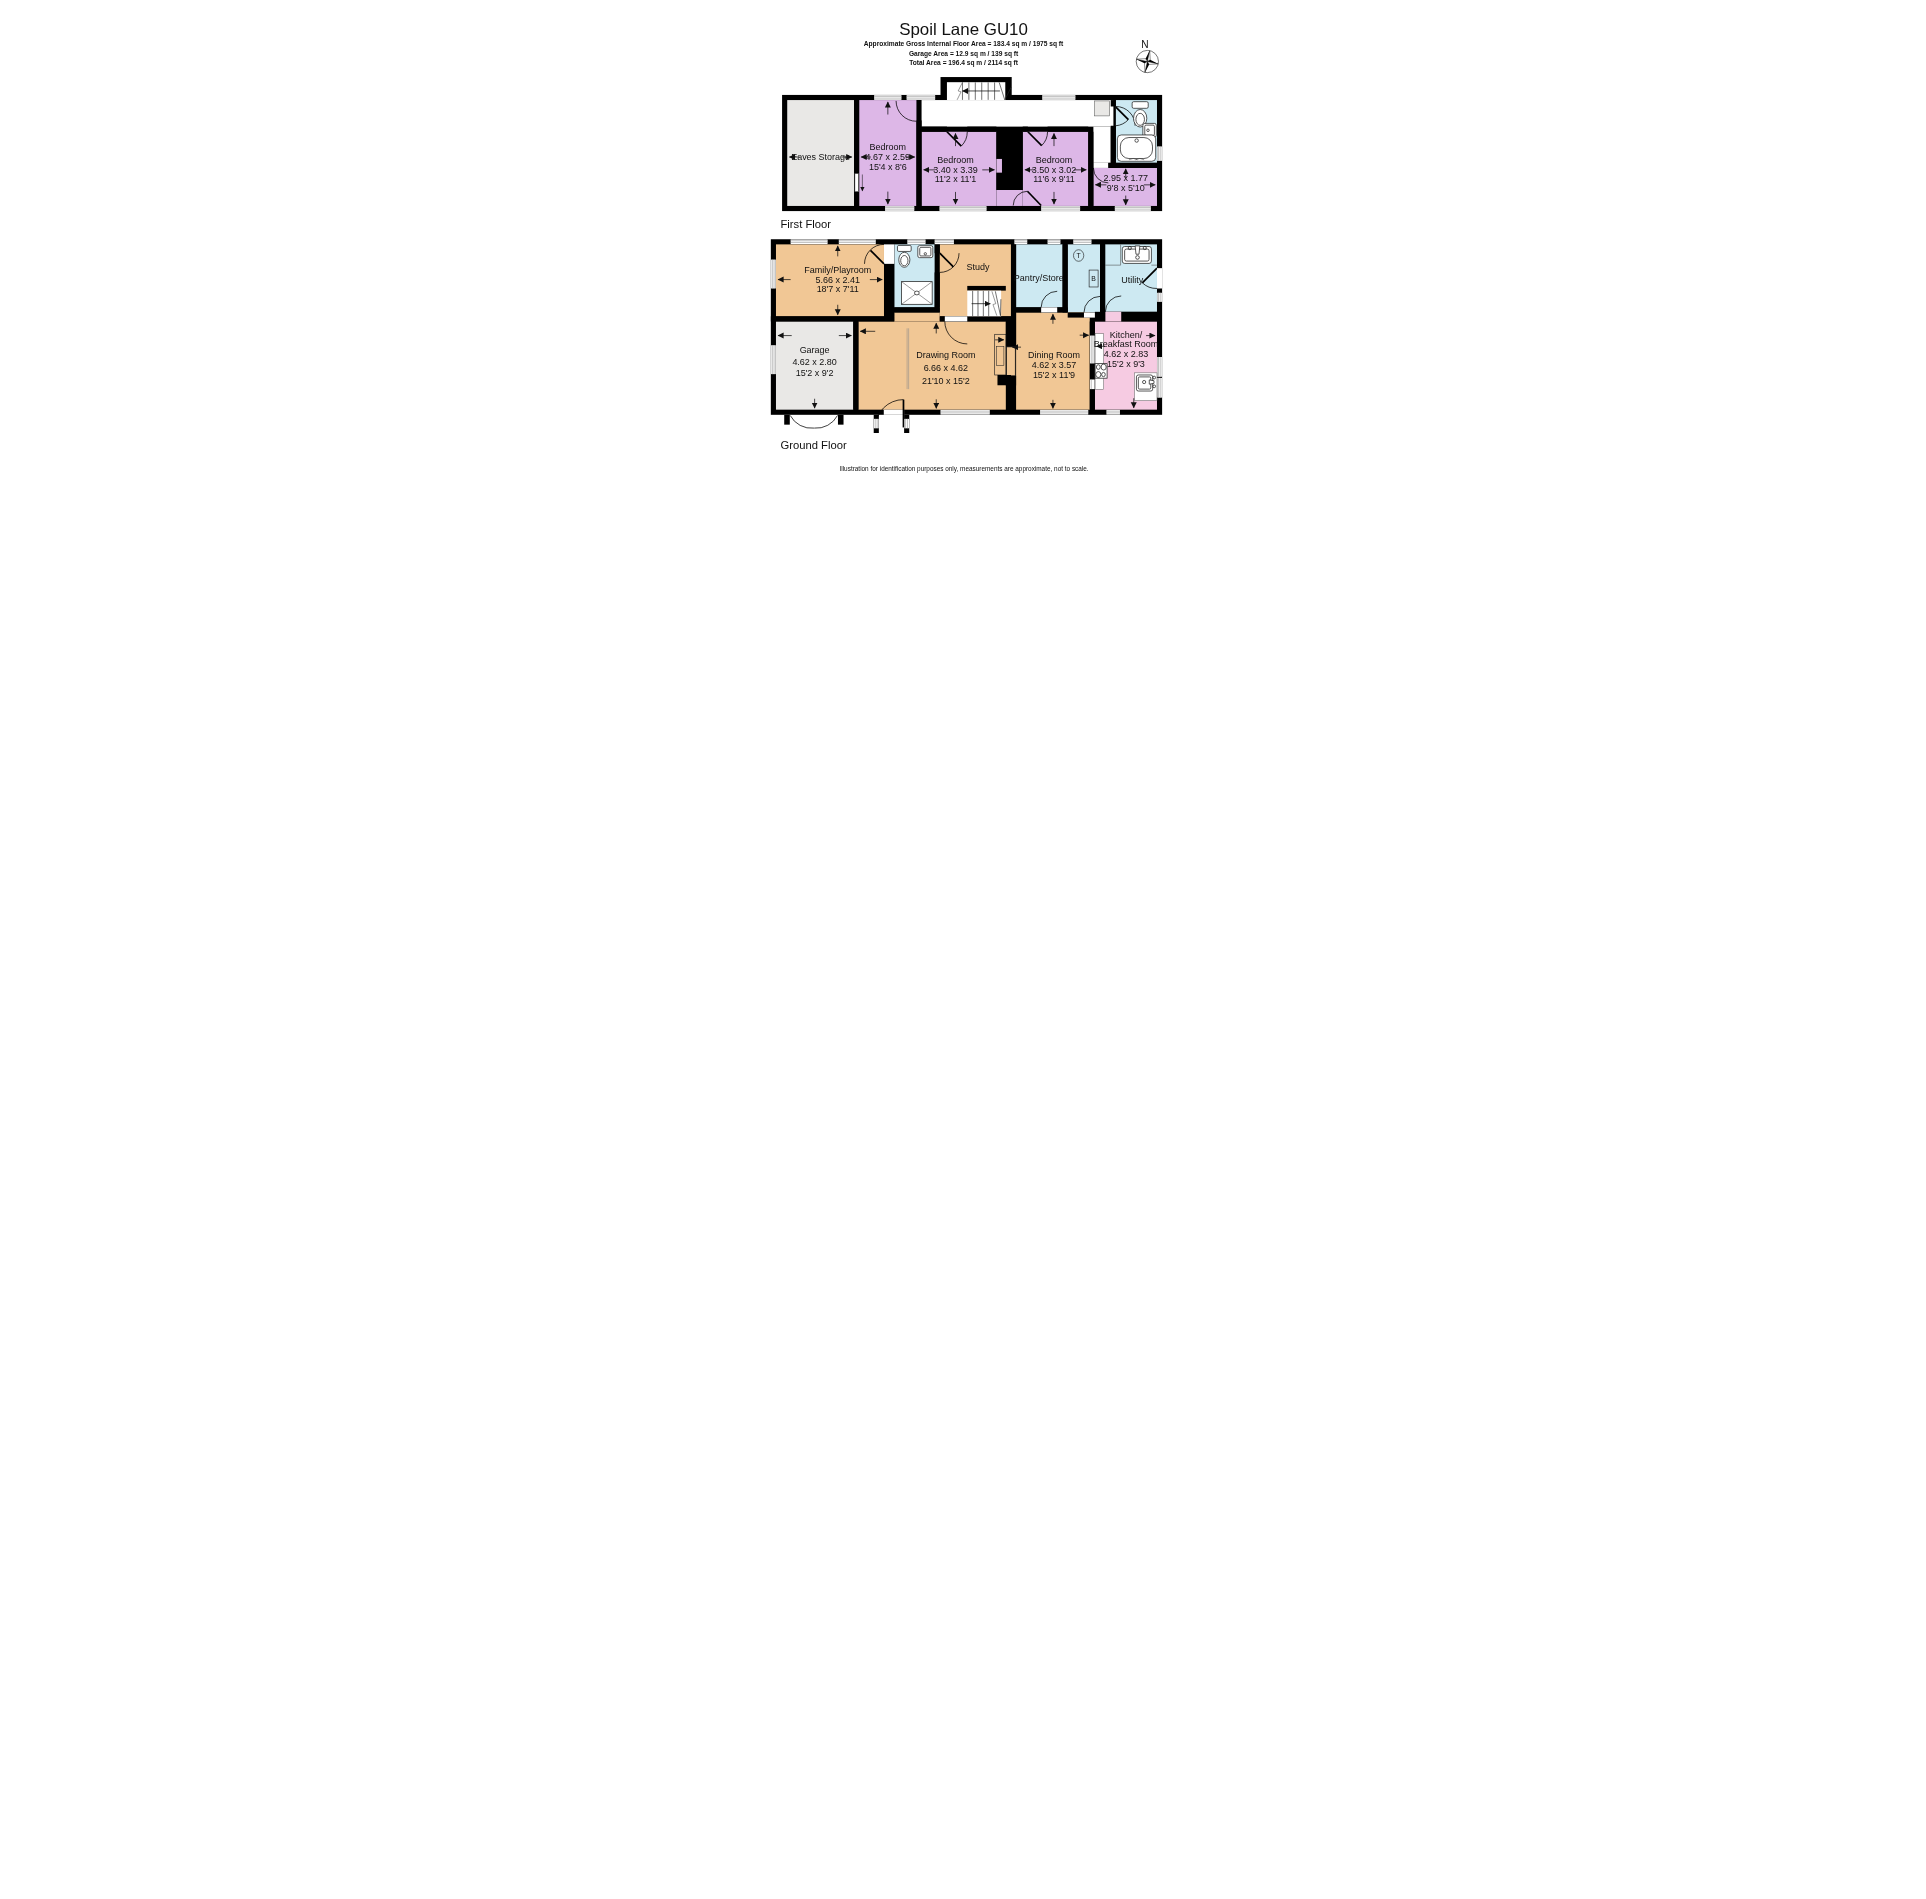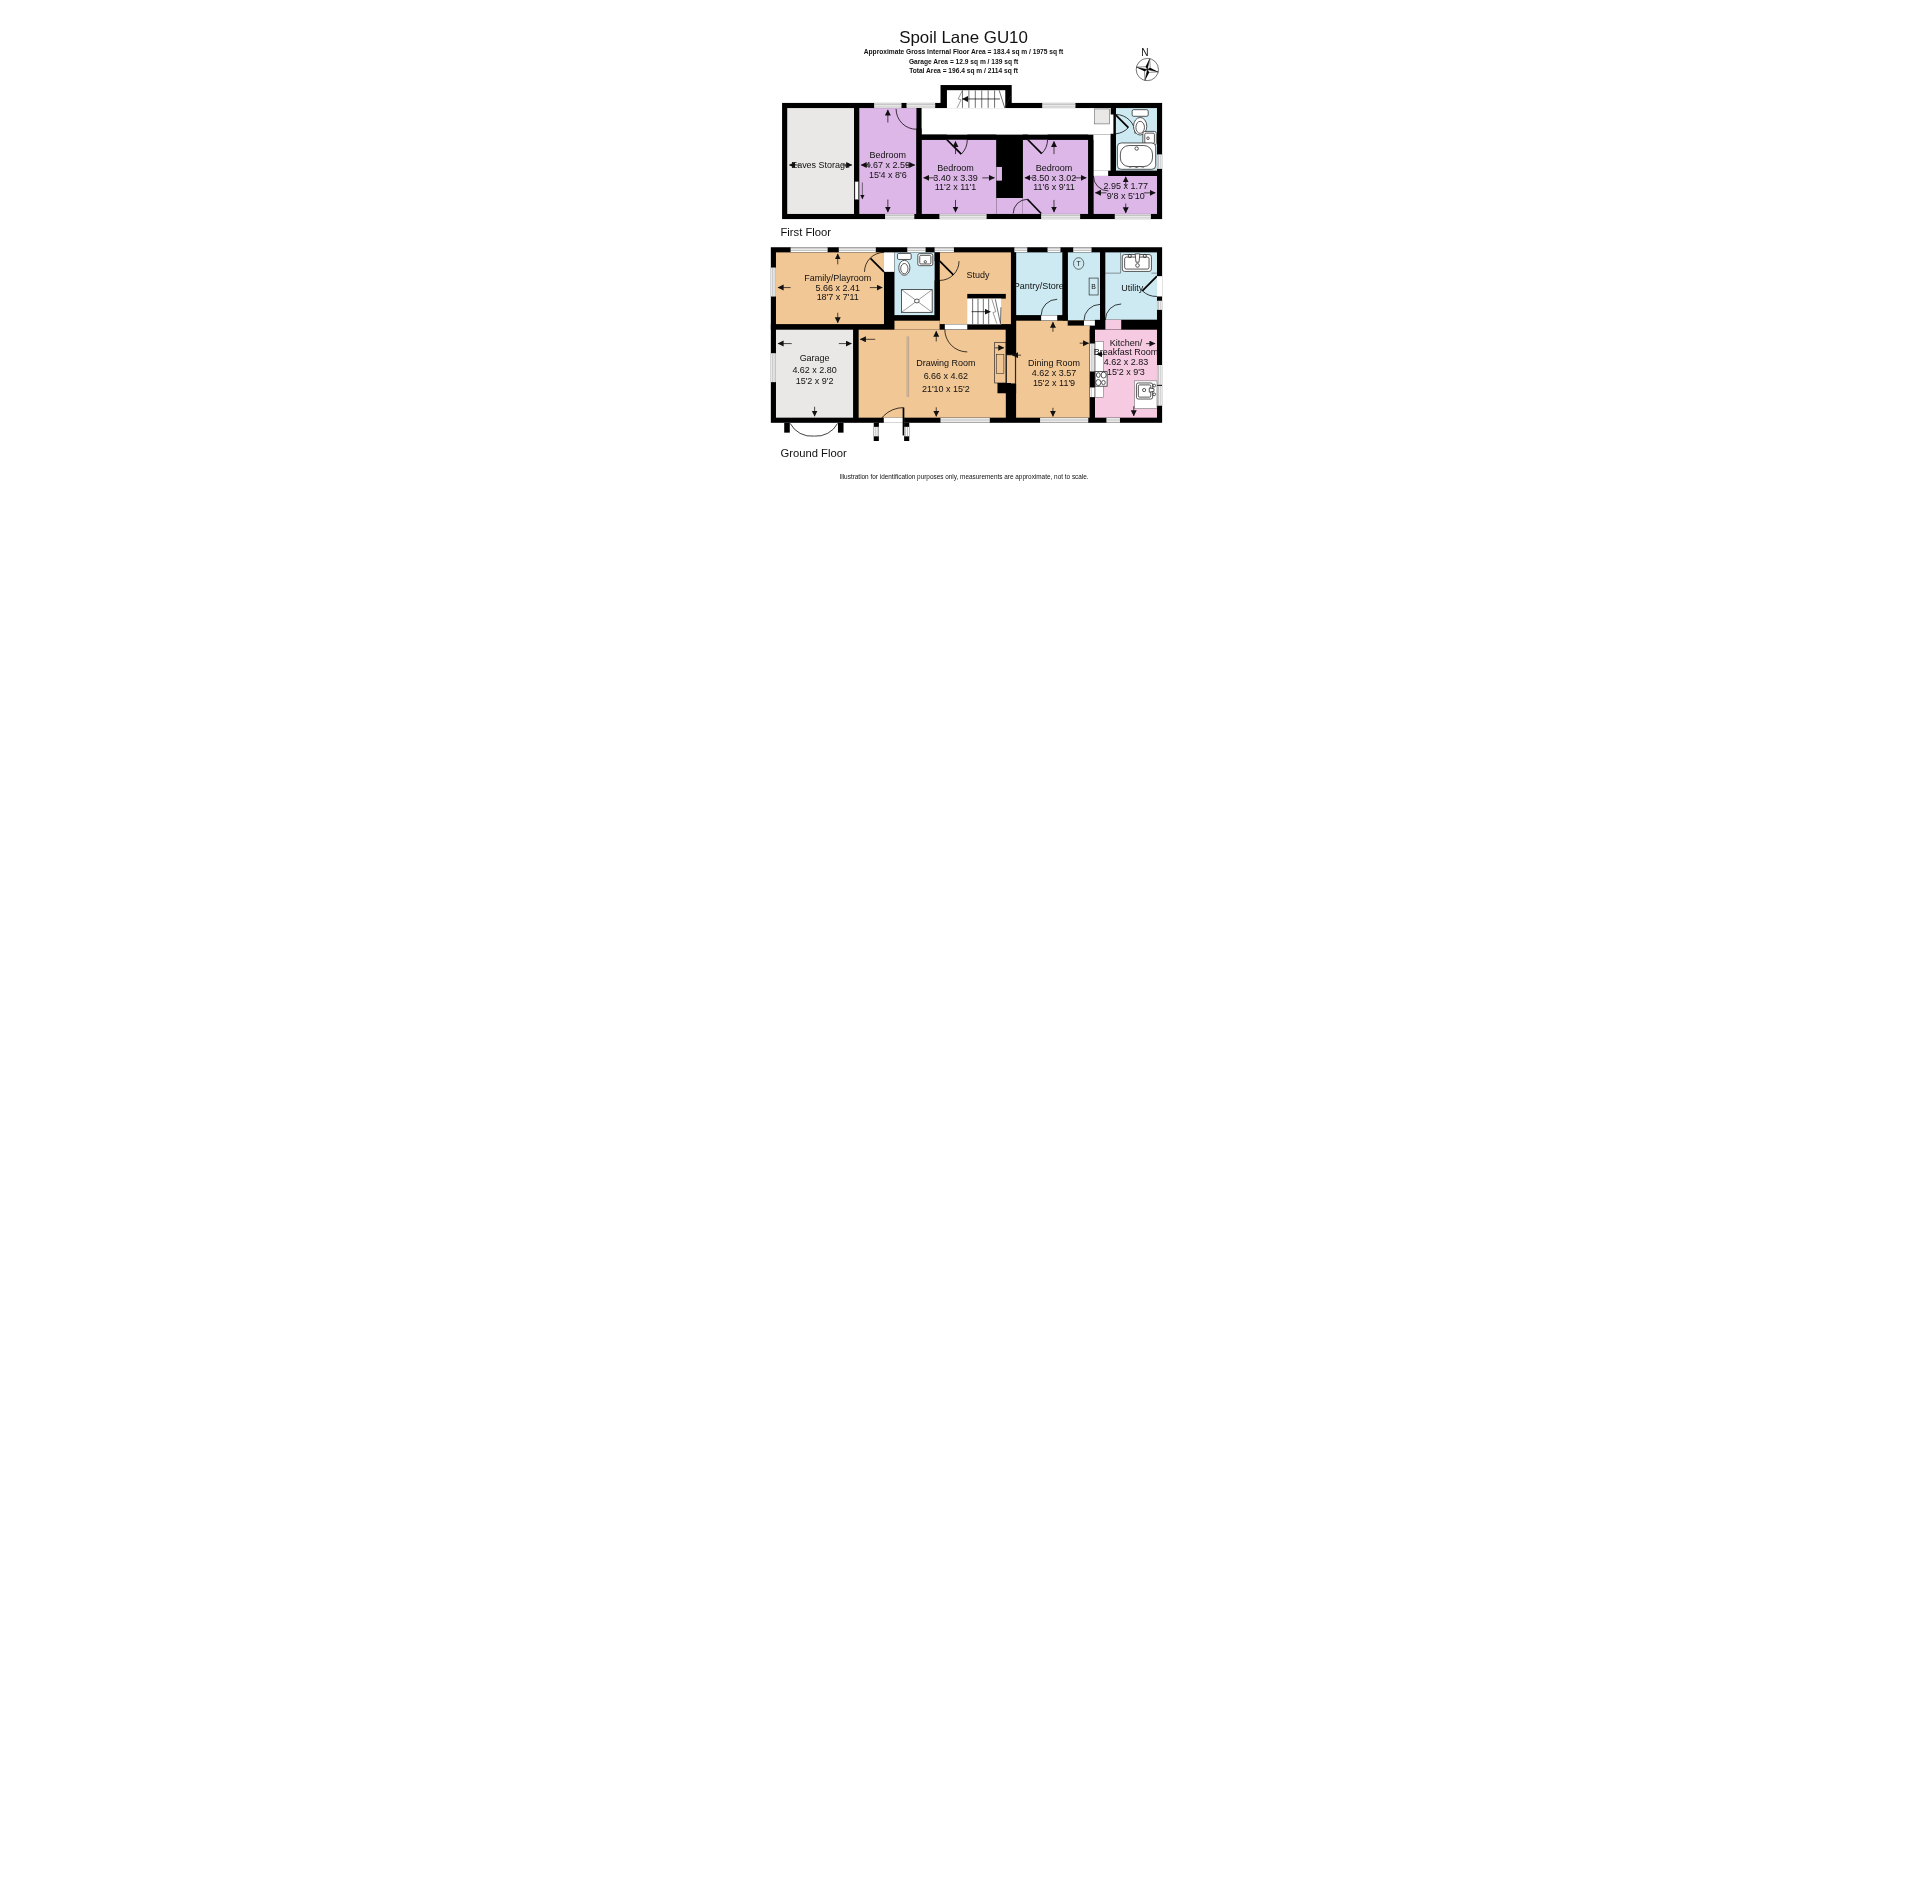--- a/index.html
+++ b/index.html
@@ -1,17 +1,17 @@
 <!DOCTYPE html>
 <html style="font-size:6.8px"><head>
 <meta charset="utf-8">
 <style>
   html,body{margin:0;padding:0;background:#ffffff;}
   body{font-family:"Liberation Sans", sans-serif;}
-  .page{width:482px;height:475px;margin:16px auto;position:relative;background:#fff;}
+  .page{width:482px;height:475px;margin:8px auto;position:relative;background:#fff;}
   svg{display:block;width:482px;height:475px;}
   
   .wall{fill:#000000;}
   .t-title{font-size:158px;fill:#111;}
   .t-sub{font-size:62px;font-weight:bold;fill:#111;}
   .t-floor{font-size:105px;fill:#111;}
   .t-room{font-size:84px;fill:#111;}
   .t-small{font-size:64px;fill:#111;}
   .t-footer{font-size:60px;fill:#111;}
   text{font-family:"Liberation Sans", sans-serif;}

